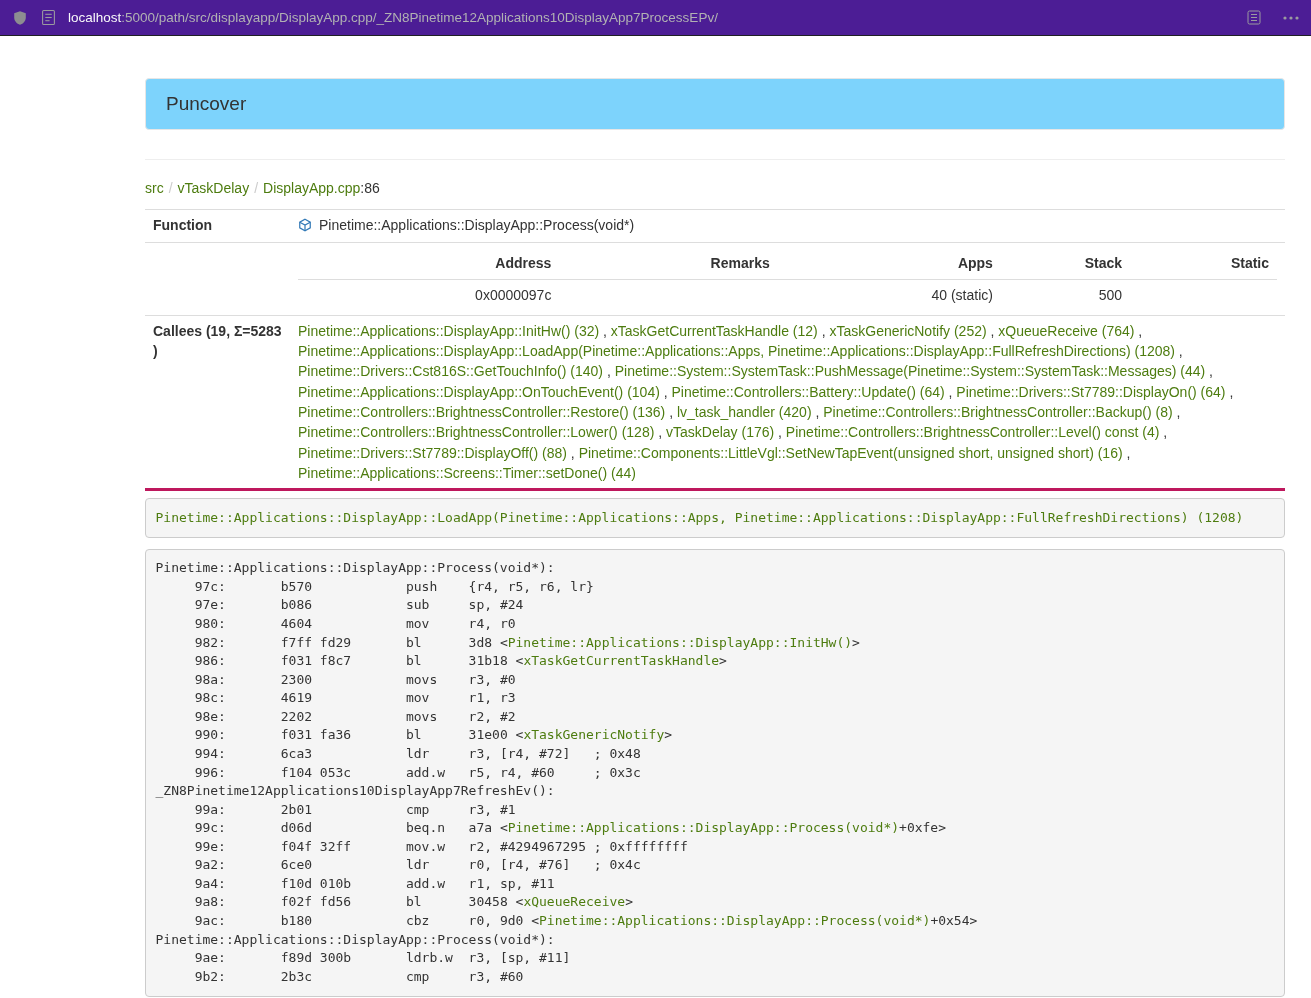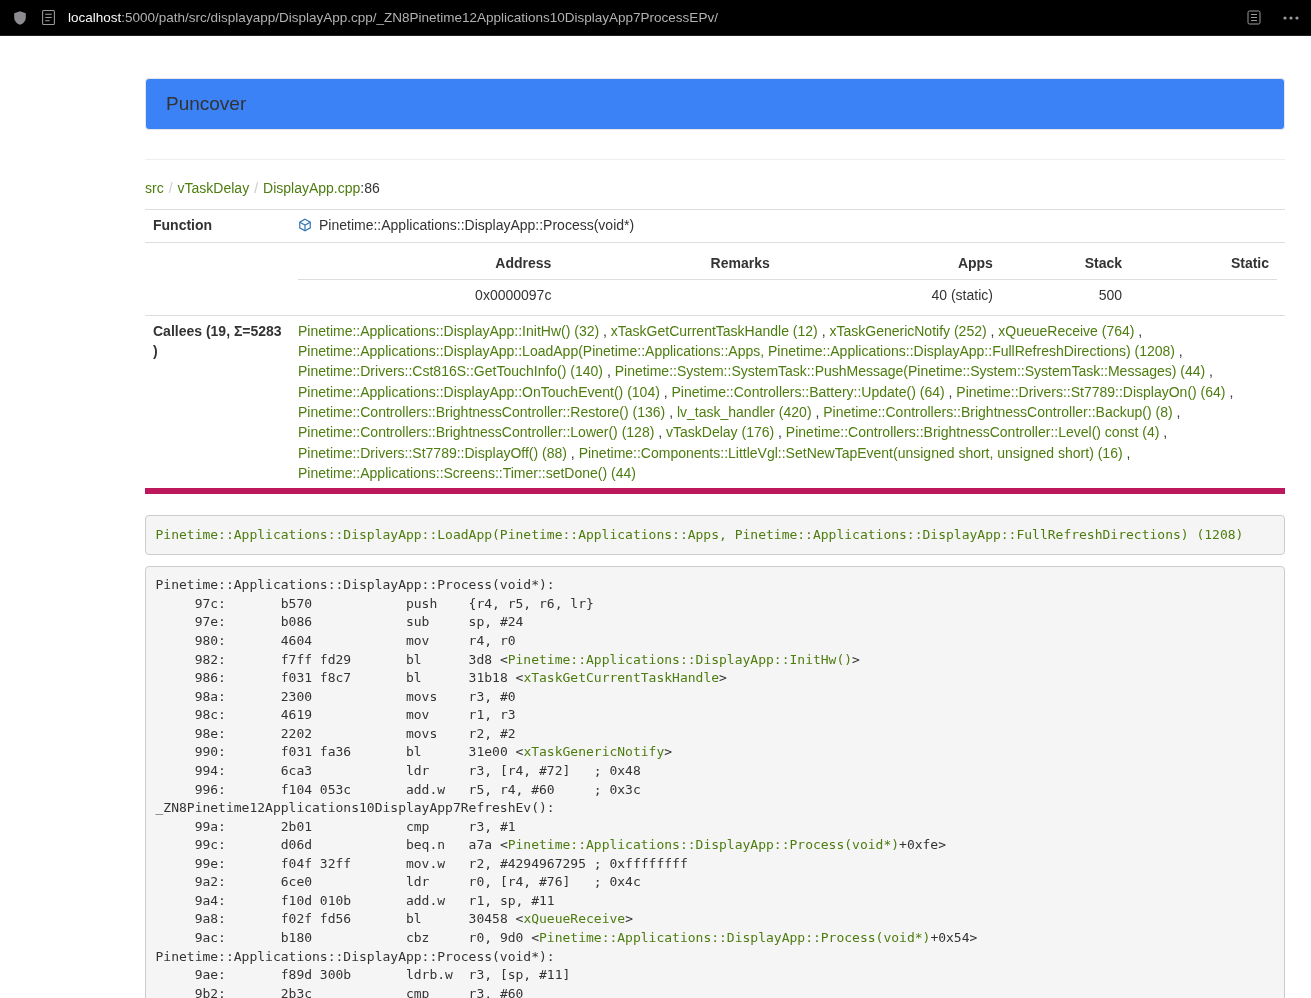--- a/index.html
+++ b/index.html
@@ -6,52 +6,52 @@
   html,body { background:#fff; }
   body {
     width:1311px;
     font-family:"Liberation Sans","DejaVu Sans",sans-serif;
     font-size:14px; color:#333;
   }
   a { color:#4d7c0f; text-decoration:none; }
 
   
   .browser-bar {
-    height:36px; background:#000000; border-bottom:1px solid #1f1f24;
+    height:36px; background:#4c1d95; border-bottom:1px solid #1f1f24;
     display:flex; align-items:center; padding:0 12px;
   }
   .bar-icon { display:inline-flex; align-items:center; justify-content:center; flex:0 0 auto; }
   .bar-icon + .bar-icon { margin-left:14px; }
   .url-area {
     flex:1 1 auto; margin-left:13px; overflow:hidden; white-space:nowrap;
     font-size:13.5px; line-height:36px;
   }
   .url-host { color:#f9f9fa; }
   .url-rest { color:#b1b1b3; }
   .bar-right { display:flex; align-items:center; margin-left:12px; }
   .bar-right .bar-icon + .bar-icon { margin-left:22px; }
 
   
   .container { margin-left:145px; margin-right:26px; padding-top:42px; }
 
   .app-panel {
-    background:#3b82f6; border:1px solid #e6e6e6; border-radius:4px;
+    background:#7dd3fc; border:1px solid #e6e6e6; border-radius:4px;
     padding:14px 20px; height:52px;
   }
   .app-title { font-size:19px; color:#333; }
 
   hr.rule { border:0; border-top:1px solid #eee; margin:29px 0 0 0; }
 
   .breadcrumb-line { margin:20px 0 13px 0; }
   .crumb-sep { color:#ccc; margin:0 5px; }
 
   
   table.main-table {
-    width:100%; border-collapse:collapse; margin-bottom:21px;
-    border-bottom:6px solid #be185d;
+    width:100%; border-collapse:collapse; margin-bottom:7px;
+    border-bottom:3px solid #be185d;
   }
   .main-table > tbody > tr > th,
   .main-table > tbody > tr > td {
     border-top:1px solid #ddd; padding:5px 8px; text-align:left;
     vertical-align:top; line-height:1.45;
   }
   .main-table > tbody > tr > th { font-weight:bold; width:145px; }
 
   table.inner-table { width:100%; border-collapse:collapse; }
   .inner-table th, .inner-table td { padding:5px 8px; text-align:right; line-height:1.45; }

